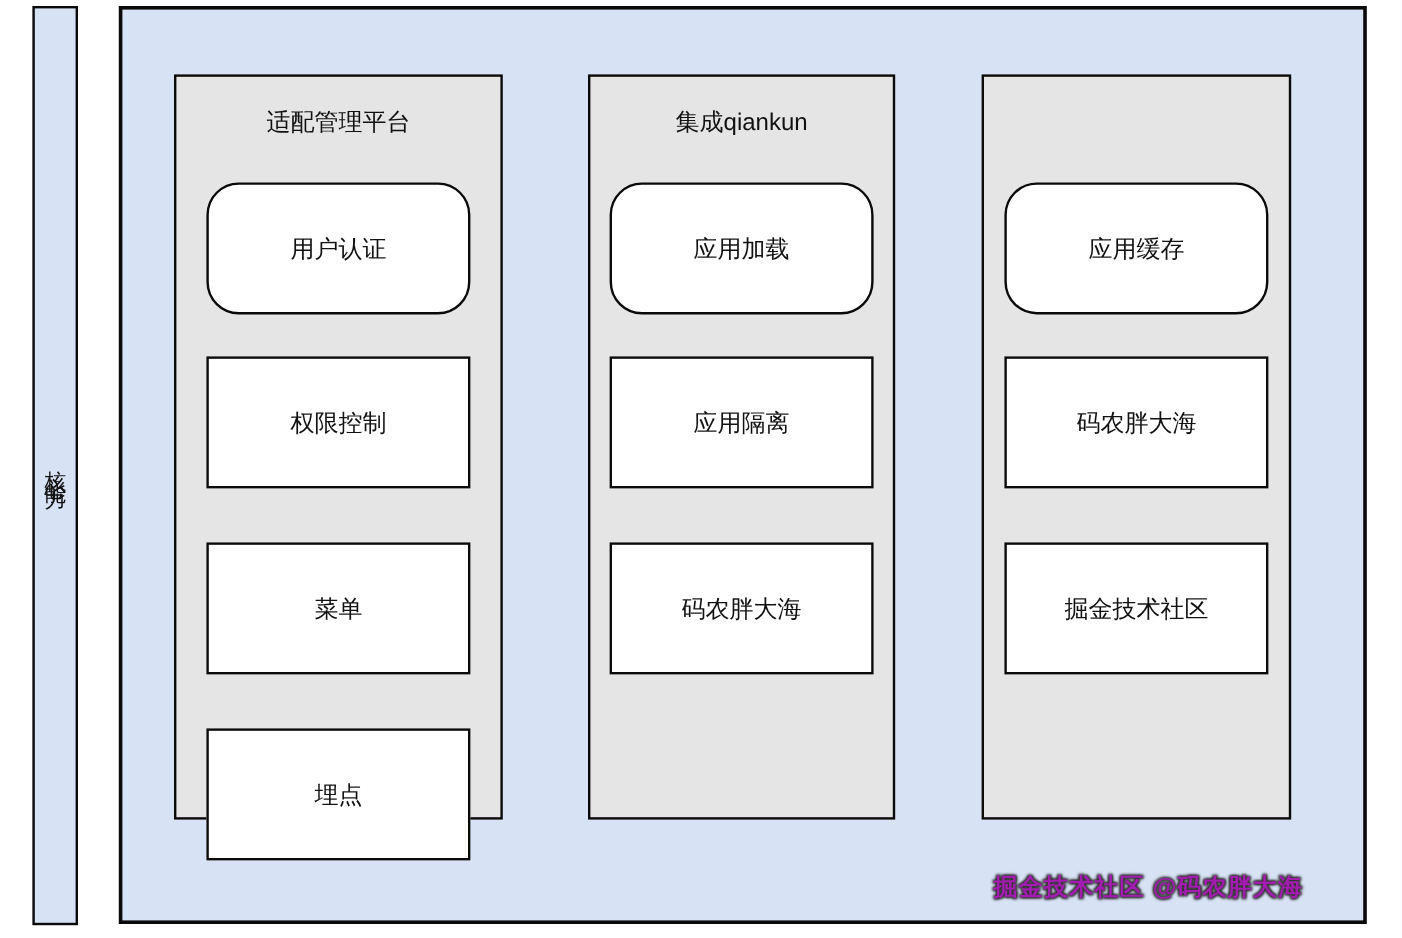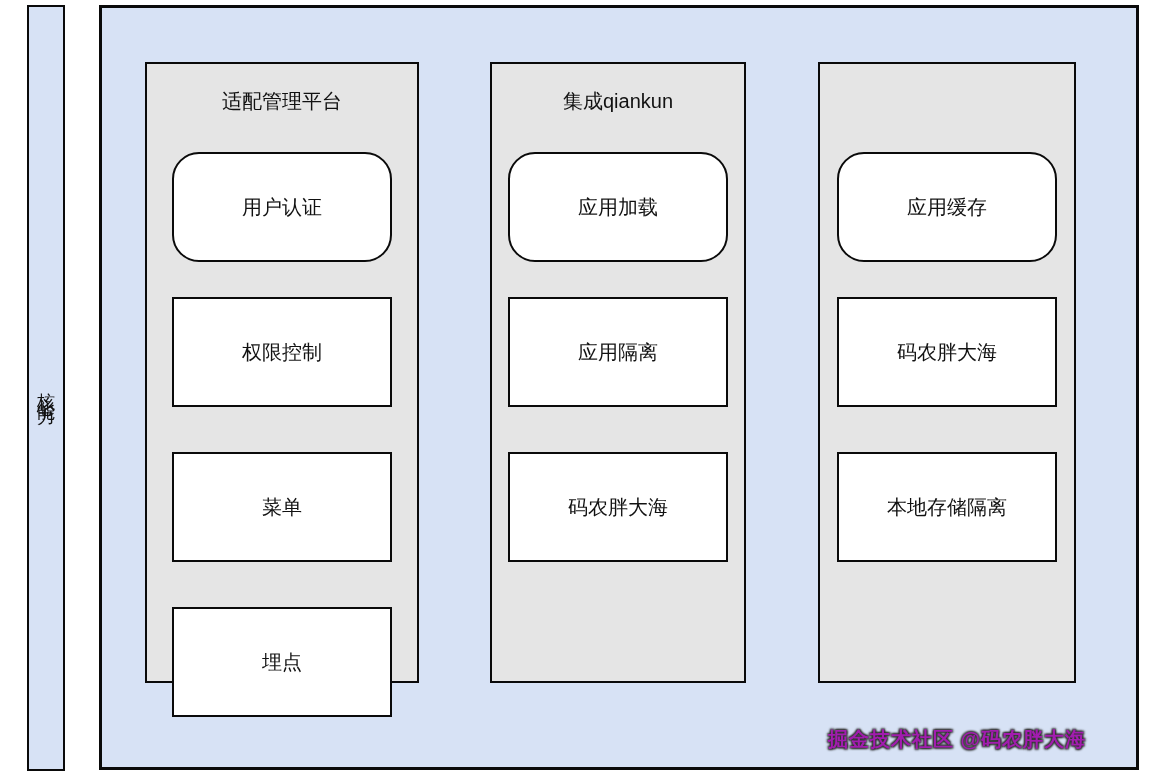--- a/index.html
+++ b/index.html
@@ -123,18 +123,18 @@
   <div class="column col-2">
     <div class="col-title">集成qiankun</div>
     <div class="cap-box row-2">应用隔离</div>
     <div class="cap-box row-1">应用加载</div>
     <div class="cap-box row-3">码农胖大海</div>
   </div>
 
   <div class="column col-3">
     <div class="cap-box row-1">应用缓存</div>
     <div class="cap-box row-2">码农胖大海</div>
-    <div class="cap-box row-3">本地存储隔离</div>
+    <div class="cap-box row-3">掘金技术社区</div>
   </div>
 
   <div class="watermark">掘金技术社区 @码农胖大海</div>
 
 </div>
 
 </body></html>

